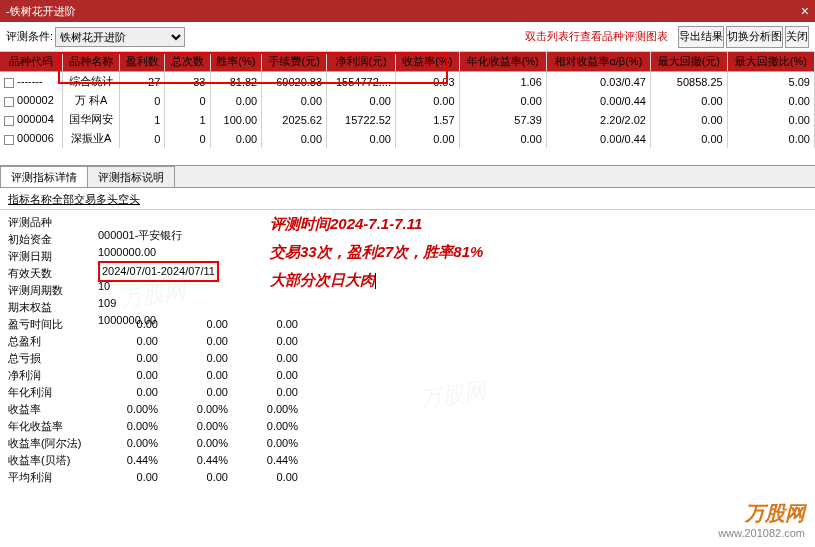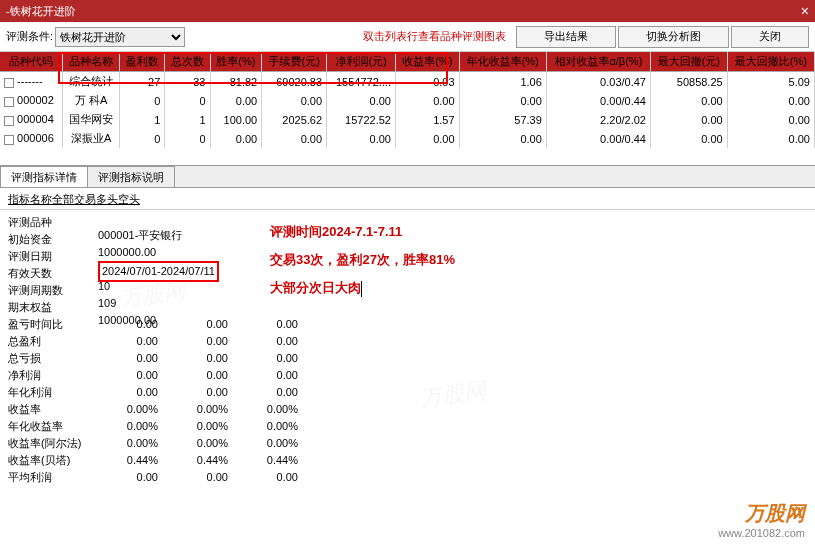--- a/index.html
+++ b/index.html
@@ -3,41 +3,41 @@
 <meta charset="utf-8">
 <style>
 * { box-sizing: border-box; margin: 0; padding: 0; font-family: "Microsoft YaHei", SimSun, sans-serif; }
 body { background: #fff; font-size: 11px; width: 815px; height: 547px; overflow: hidden; position: relative; }
 .titlebar { background: #b02828; color: #fff; height: 22px; line-height: 22px; padding: 0 6px; display: flex; justify-content: space-between; }
 .titlebar .close-x { cursor: pointer; font-size: 14px; }
 .toolbar { display: flex; align-items: center; padding: 4px 6px; gap: 2px; border-bottom: 1px solid #ccc; height: 30px; }
 .toolbar label { white-space: nowrap; }
 .toolbar select { width: 130px; height: 20px; border: 1px solid #999; font-size: 11px; }
 .toolbar .hint { color: #c00; margin-left: auto; margin-right: 8px; }
-.btn { border: 1px solid #999; background: #f4f4f4; padding: 2px 27px; height: 22px; cursor: pointer; font-size: 11px; }
+.btn { border: 1px solid #999; background: #f4f4f4; padding: 2px 0; height: 22px; cursor: pointer; font-size: 11px; }
 .grid-wrap { height: 114px; overflow: hidden; border-bottom: 1px solid #999; }
 table.grid { border-collapse: collapse; width: 100%; }
 table.grid th, table.grid td { border-right: 1px solid #d0d0d0; padding: 2px 4px; font-size: 11px; white-space: nowrap; text-align: right; height: 16px; }
 table.grid th { background: #b91c1c; border-bottom: 1px solid #aaa; text-align: center; font-weight: normal; }
 table.grid td.l { text-align: left; }
 table.grid td.c { text-align: center; }
 .chk { width: 10px; height: 10px; border: 1px solid #888; display: inline-block; vertical-align: middle; }
 .redbox1 { position: absolute; border: 2px solid #e00; top: 52px; left: 58px; width: 390px; height: 32px; pointer-events: none; }
 .tabs { display: flex; border-bottom: 1px solid #999; background: #eee; height: 22px; }
 .tab { padding: 3px 10px; border: 1px solid #999; border-bottom: none; background: #fff; margin-right: -1px; cursor: pointer; font-size: 11px; }
 .tab.inactive { background: #eee; }
 .subhead { display: flex; padding: 4px 8px; border-bottom: 1px solid #ccc; height: 22px; text-decoration: underline; }
 .subhead span { cursor: pointer; }
 .details { padding: 4px 8px; position: relative; }
 .details .row { display: flex; height: 17px; line-height: 17px; }
 .details .lab { width: 90px; }
 .details .val { width: 70px; text-align: right; padding-right: 10px; }
 .details .val.wide { width: 150px; text-align: left; margin-top: 13px; }
 .details .sel { border: 2px solid #e00; padding: 0 2px; display: inline-block; }
-.overlay-text { position: absolute; left: 270px; top: 8px; color: #c00; font-size: 13px; font-weight: bold; line-height: 28px; }
+.overlay-text { position: absolute; left: 270px; top: 0; color: #c00; font-size: 15px; font-weight: bold; line-height: 28px; font-style: italic; }
 .cursor { display: inline-block; width: 1px; height: 16px; background: #000; vertical-align: middle; }
 .watermark { position: absolute; right: 10px; bottom: 8px; text-align: right; font-size: 11px; color: #888; pointer-events: none; }
 .watermark .brand { color: #d9771a; font-size: 20px; font-weight: bold; font-style: italic; }
 .wm-light { position: absolute; color: rgba(0,0,0,0.04); font-size: 22px; font-style: italic; transform: rotate(-8deg); pointer-events: none; }
 </style>
 </head>
 <body>
 
 <div class="titlebar">
   <span>-铁树花开进阶</span>

